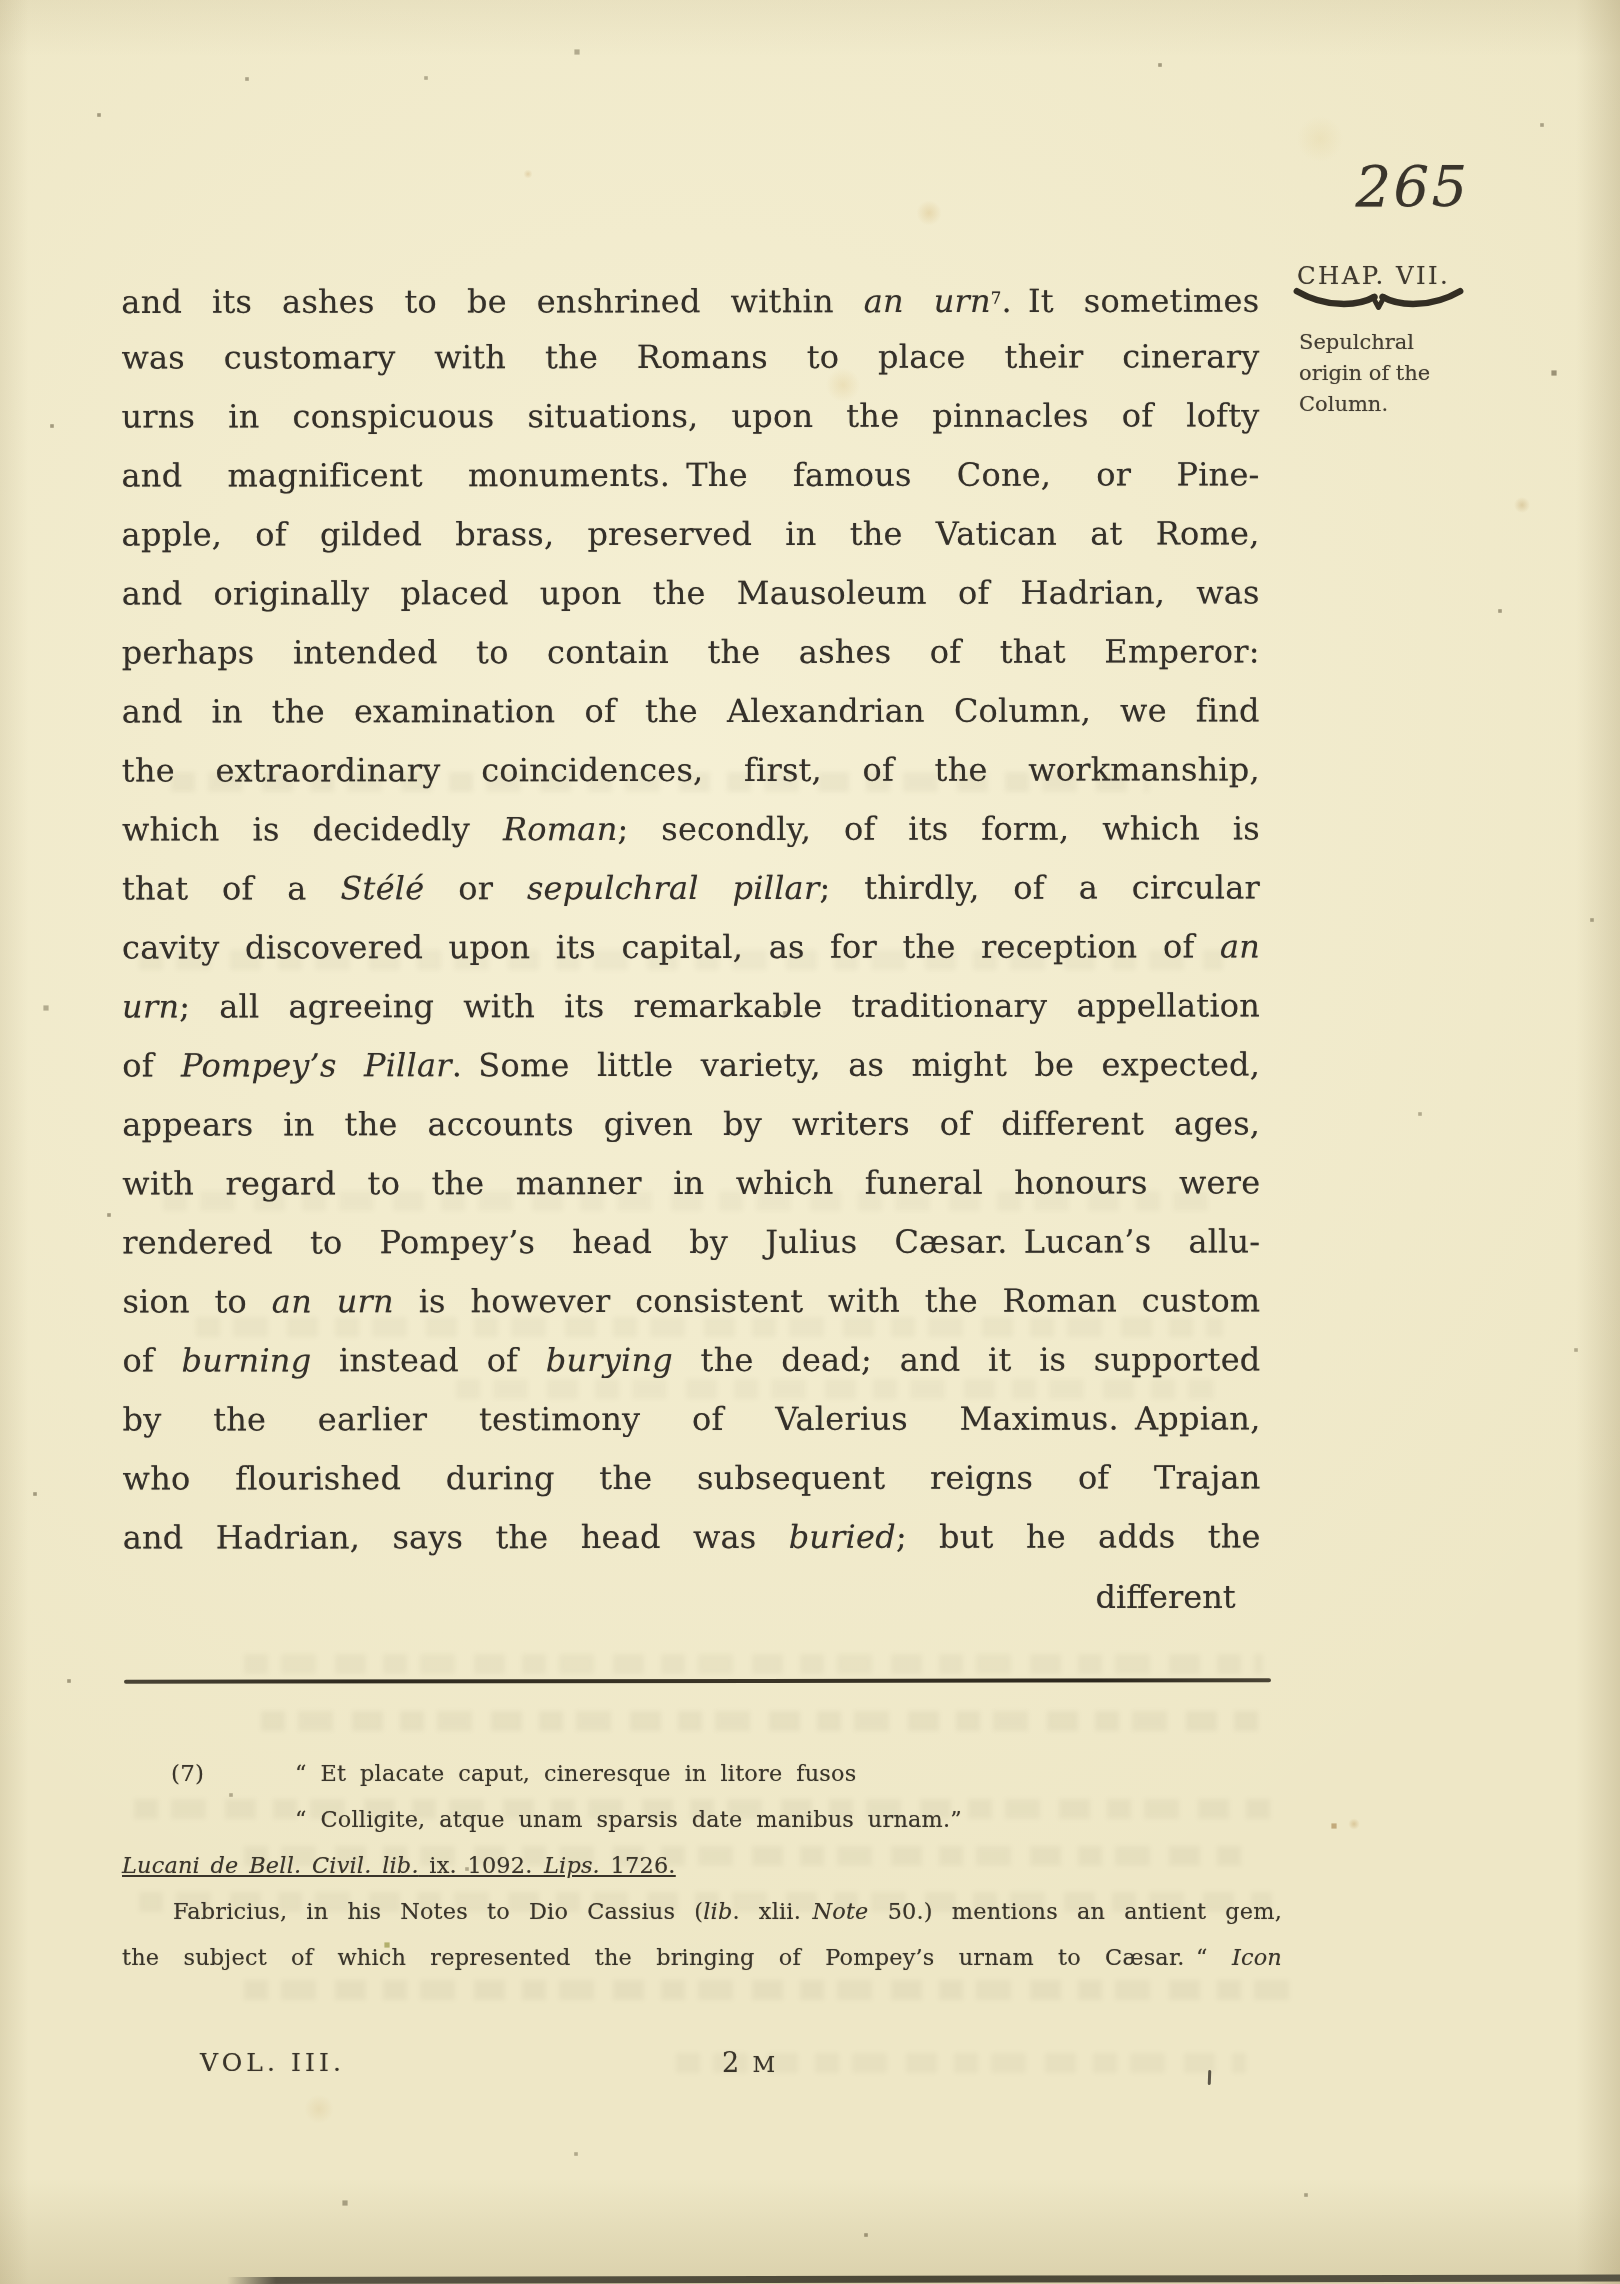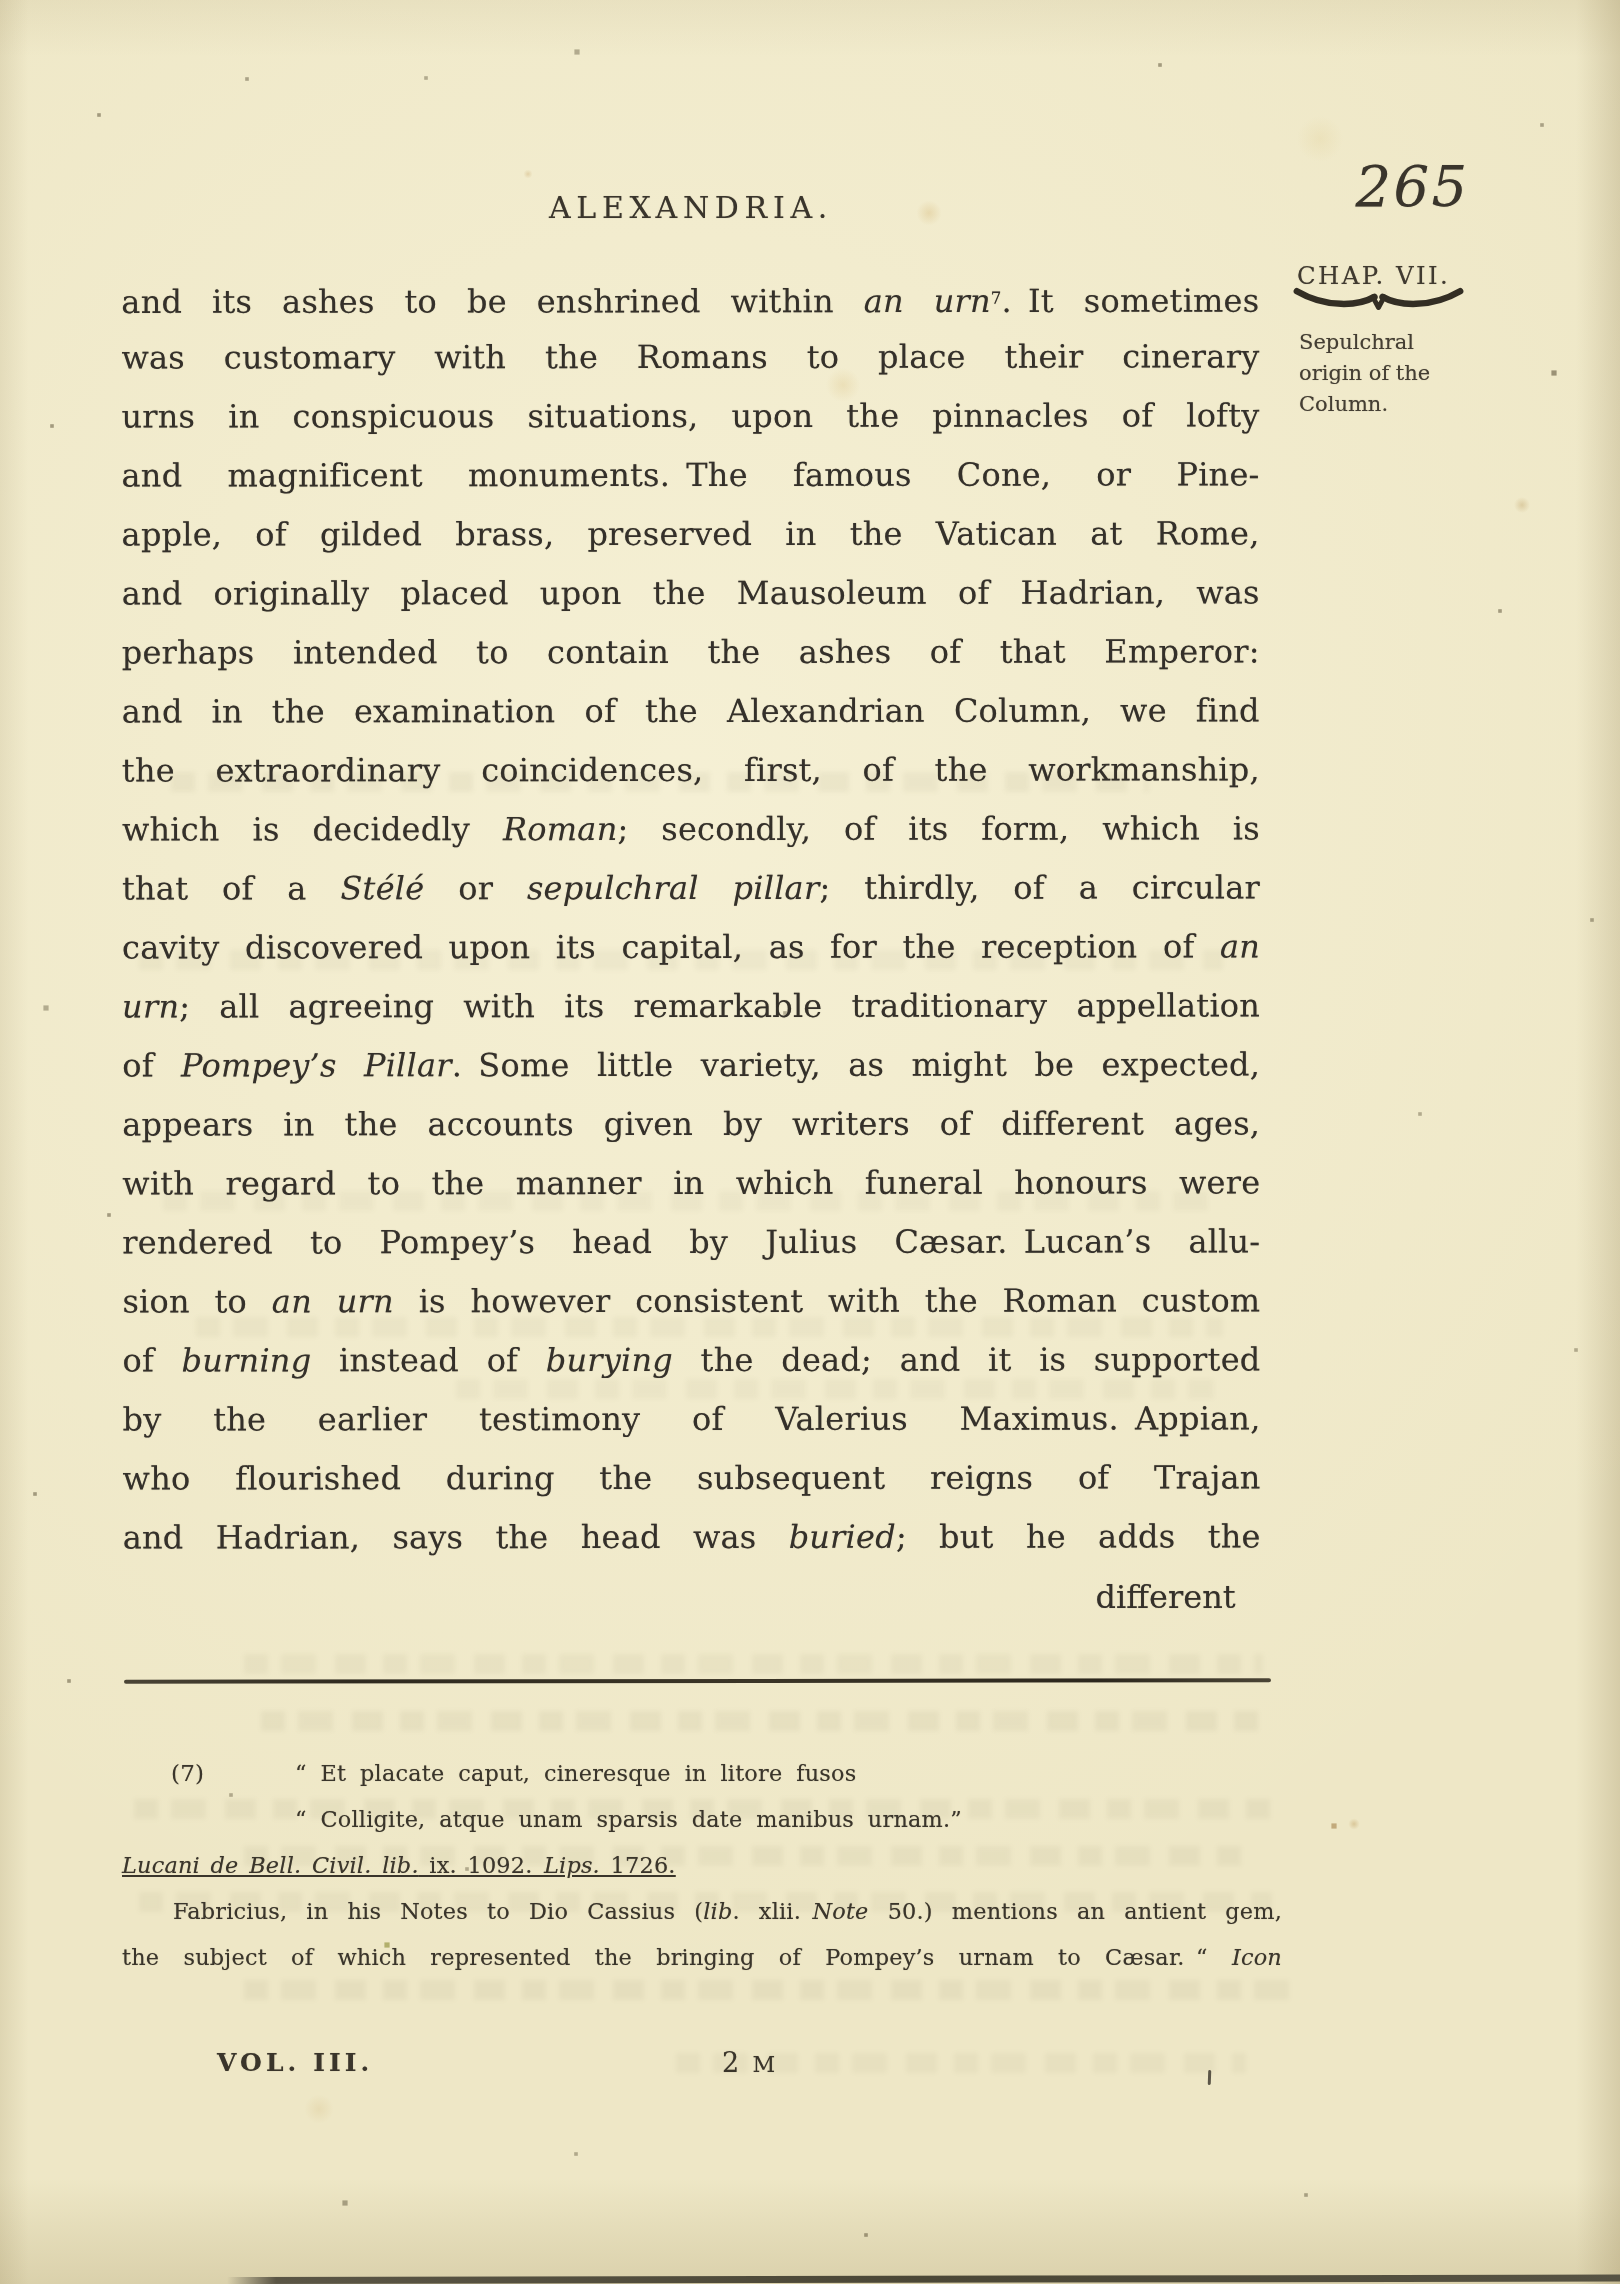--- a/index.html
+++ b/index.html
@@ -69,21 +69,21 @@
     font-size:22.4px;color:#3a352b;letter-spacing:0.2px;
   }
   .fn-marker{position:absolute;left:49px;top:0;line-height:46px;font-size:23px;}
   .fnline{height:46px;line-height:46px;}
   .fn-verse{margin-left:173px;word-spacing:6.5px;}
   .fn-cite{text-align:left;padding-right:34px;word-spacing:3.3px;text-decoration:underline;}
   .fn-indent{text-indent:51px;text-align:justify;text-align-last:justify;}
   .fn-just{text-align:justify;text-align-last:justify;}
 
   .signature{position:absolute;left:122px;top:2040px;width:1138px;font-size:25px;color:#3a352b;}
-  .sig-vol{position:absolute;left:95px;top:0;line-height:46px;letter-spacing:4.1px;font-weight:bold;}
+  .sig-vol{position:absolute;left:78px;top:0;line-height:46px;letter-spacing:4.1px;}
   .sig-gather{position:absolute;left:600px;top:0;line-height:46px;font-size:27px;letter-spacing:2.4px;}
 
   .it{font-style:italic;}
   .sup{font-size:.52em;vertical-align:.5em;font-style:normal;letter-spacing:0;}
   .sm{font-size:.82em;letter-spacing:1.6px;}
 
   .ghost{
     position:absolute;height:19.6px;pointer-events:none;
     background:repeating-linear-gradient(90deg,
       rgba(110,105,70,.55) 0 24.4px, rgba(110,105,70,0) 24.4px 37px,
@@ -131,21 +131,20 @@
   <div class="ghost" style="left:244px;top:1654px;width:1019px;opacity:.11;"></div>
   <div class="ghost" style="left:261px;top:1711px;width:1010px;opacity:.13;"></div>
   <div class="ghost" style="left:134px;top:1799px;width:1141px;opacity:.12;"></div>
   <div class="ghost" style="left:244px;top:1846px;width:1002px;opacity:.12;"></div>
   <div class="ghost" style="left:139px;top:1892px;width:1133px;opacity:.11;"></div>
   <div class="ghost" style="left:244px;top:1980px;width:1051px;opacity:.12;"></div>
   <div class="ghost" style="left:676px;top:2053px;width:570px;opacity:.10;"></div>
 
   <div class="specks"></div>
 
-  <div class="running-head ink">ALEXANDRIA.</div>
   <div class="page-number ink">265</div>
 
   <div class="chapter-label ink">CHAP. VII.</div>
   <svg class="chapter-brace" width="173" height="28" viewBox="0 0 212 34">
     <path d="M6 5 C42 26, 82 23, 101 12" stroke="#332e24" stroke-width="8" fill="none" stroke-linecap="round"></path>
     <path d="M206 5 C170 26, 130 23, 111 12" stroke="#332e24" stroke-width="8" fill="none" stroke-linecap="round"></path>
     <path d="M99 12 L106 25 L113 12" stroke="#332e24" stroke-width="6" fill="none" stroke-linejoin="round" stroke-linecap="round"></path>
   </svg>
 
   <div class="margin-note ink">

